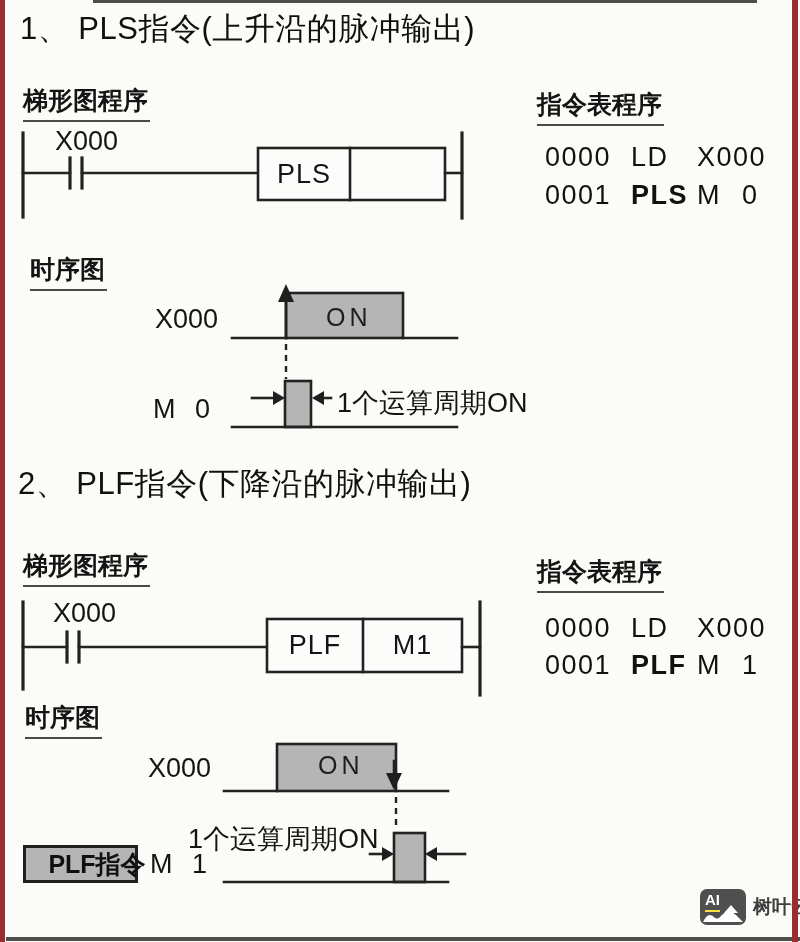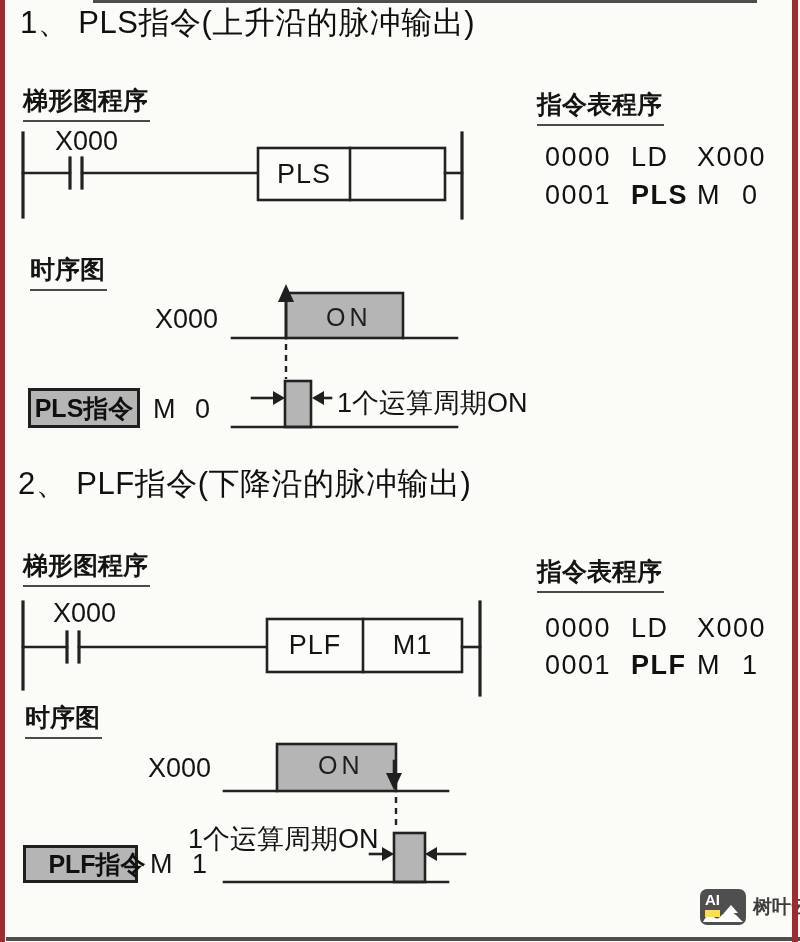--- a/index.html
+++ b/index.html
@@ -35,34 +35,34 @@
   .topline{background:#2f2f2f;opacity:.85;z-index:8;}
   svg{display:block;}
   .ln{stroke:#222;stroke-width:2.6;fill:none;stroke-linecap:square;}
   .thick{stroke-width:3.2;}
   .dash{stroke:#222;stroke-width:2.4;fill:none;stroke-dasharray:6 5;}
   .gfill{fill:var(--fill-gray,#b5b5b5);stroke:#222;stroke-width:2.6;}
   .box{fill:#fcfcfa;stroke:#222;stroke-width:2.6;}
   .ah{fill:#1f1f1f;stroke:none;}
   .logo{display:flex;align-items:center;gap:7px;z-index:7;}
   .logo-box{position:relative;width:46px;height:36px;background:#4f4f4f;border-radius:7px;}
-  .logo-ai{position:absolute;left:5px;top:3px;color:#fff;font-size:15px;font-weight:700;border-bottom:7px solid #fde047;padding-bottom:1px;line-height:1.1;}
+  .logo-ai{position:absolute;left:5px;top:3px;color:#fff;font-size:15px;font-weight:700;border-bottom:2px solid #fde047;padding-bottom:1px;line-height:1.1;}
   .brand{font-size:19px;font-weight:700;color:#3d3d3d;white-space:nowrap;}
 </style>
 </head>
 <body>
 
 <div id="canvas">
 
   <div class="abs topline" style="left:93px;top:0;width:664px;height:3px;"></div>
   <div class="abs botline" style="left:6px;top:937px;width:794px;height:4px;"></div>
   <div class="abs frame" style="left:0;top:0;width:5px;height:942px;"></div>
   <div class="abs frame" style="left:792px;top:0;width:6px;height:942px;"></div>
 
-  <div class="abs hdr" style="left:20px;top:2px;text-align:center;">1、 PLS指令(上升沿的脉冲输出)</div>
+  <div class="abs hdr" style="left:20px;top:8px;text-align:center;">1、 PLS指令(上升沿的脉冲输出)</div>
 
   <div class="abs sub" style="left:23px;top:84px;">梯形图程序</div>
   <div class="abs sub" style="left:537px;top:88px;">指令表程序</div>
 
   <svg class="abs" style="left:15px;top:125px;" width="470" height="100" viewBox="0 0 470 100">
     <line class="ln thick" x1="8" y1="8" x2="8" y2="92"></line>
     <line class="ln" x1="8" y1="48" x2="55" y2="48"></line>
     <line class="ln thick" x1="55" y1="33" x2="55" y2="63"></line>
     <line class="ln thick" x1="67" y1="33" x2="67" y2="63"></line>
     <line class="ln" x1="67" y1="48" x2="243" y2="48"></line>
@@ -98,21 +98,20 @@
     <rect class="gfill" x="145" y="101" width="26" height="46"></rect>
     <line class="ln" x1="92" y1="147" x2="317" y2="147"></line>
     <line class="ln" x1="112" y1="118" x2="136" y2="118"></line>
     <polygon class="ah" points="145,118 133,111 133,125"></polygon>
     <polygon class="ah" points="172,118 184,111 184,125"></polygon>
     <line class="ln" x1="184" y1="118" x2="191" y2="118"></line>
   </svg>
   <div class="abs lbl" style="left:155px;top:304px;">X000</div>
   <div class="abs on-lbl" style="left:326px;top:303px;">ON</div>
   <div class="abs lbl" style="left:337px;top:385px;">1个运算周期ON</div>
-  <div class="abs tagbox" style="left:28px;top:388px;width:112px;height:40px;">PLS指令</div>
   <div class="abs lbl wide" style="left:153px;top:394px;">M 0</div>
 
   <div class="abs hdr" style="left:18px;top:463px;">2、 PLF指令(下降沿的脉冲输出)</div>
 
   <div class="abs sub" style="left:23px;top:549px;">梯形图程序</div>
   <div class="abs sub" style="left:537px;top:555px;">指令表程序</div>
 
   <svg class="abs" style="left:15px;top:595px;" width="480" height="110" viewBox="0 0 480 110">
     <line class="ln thick" x1="8" y1="7" x2="8" y2="94"></line>
     <line class="ln" x1="8" y1="52" x2="52" y2="52"></line>

